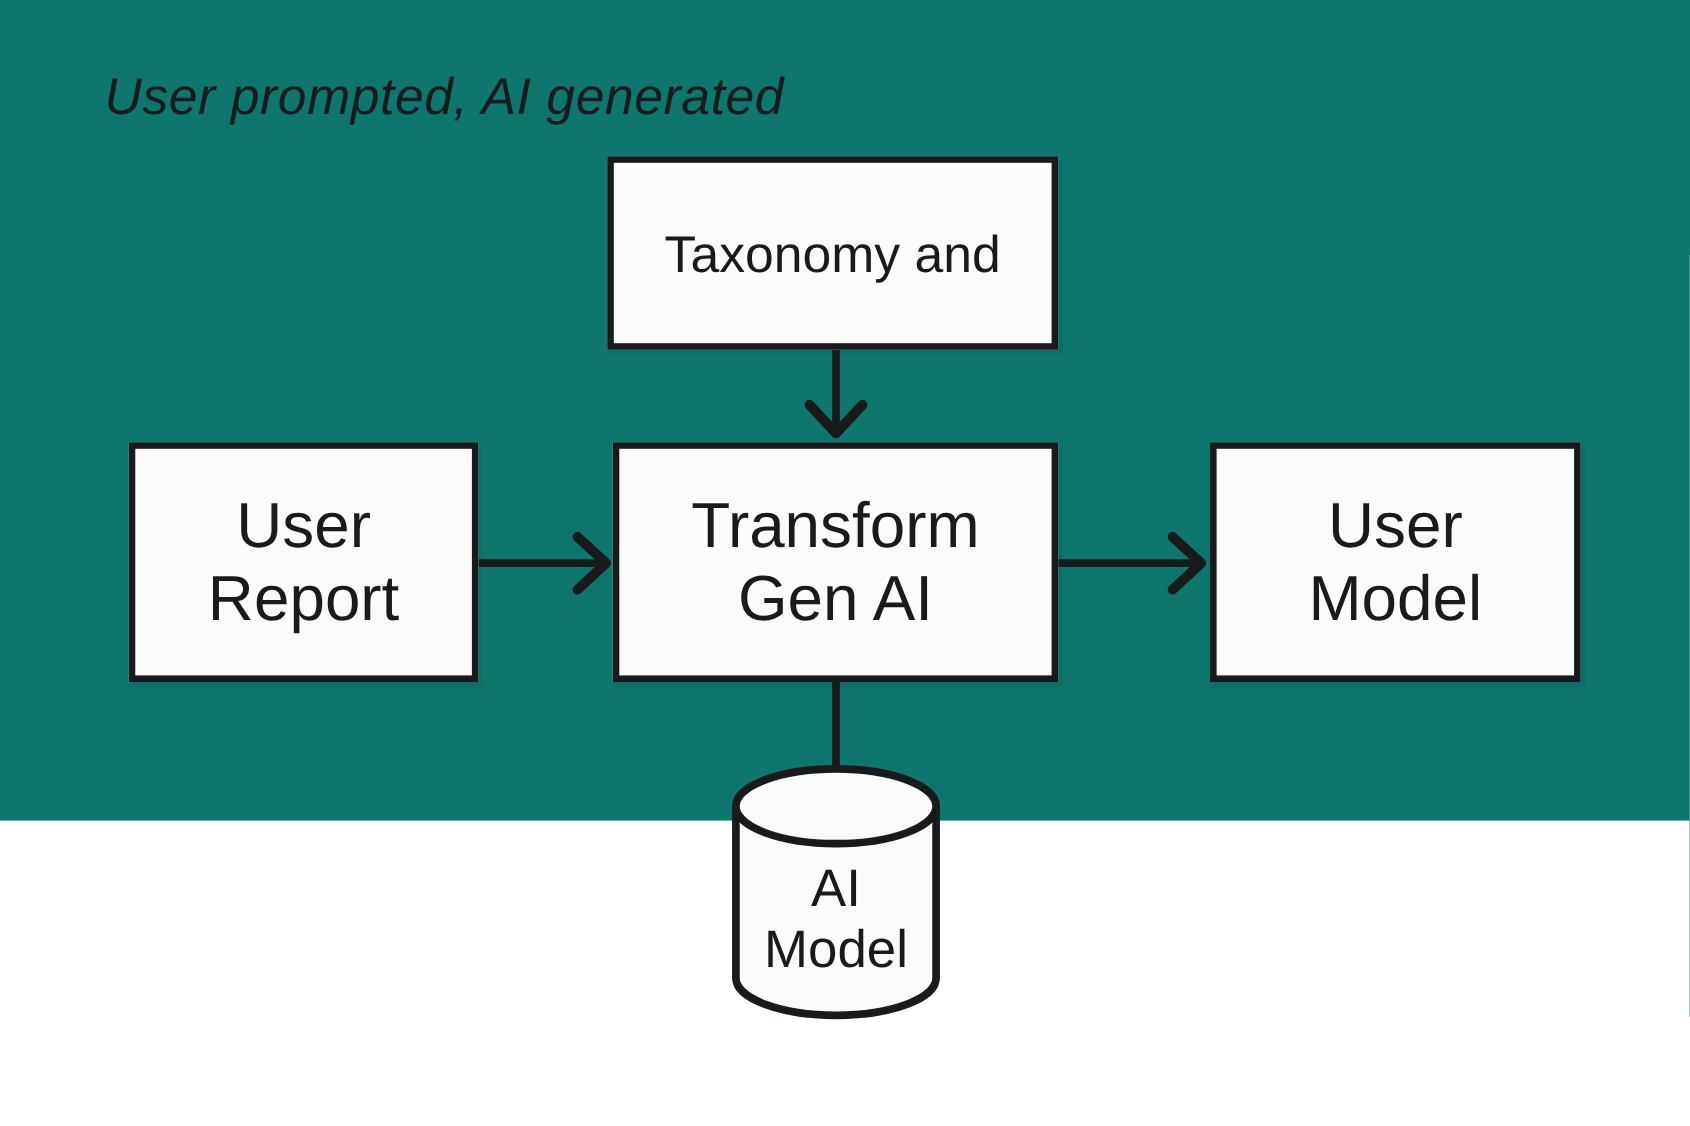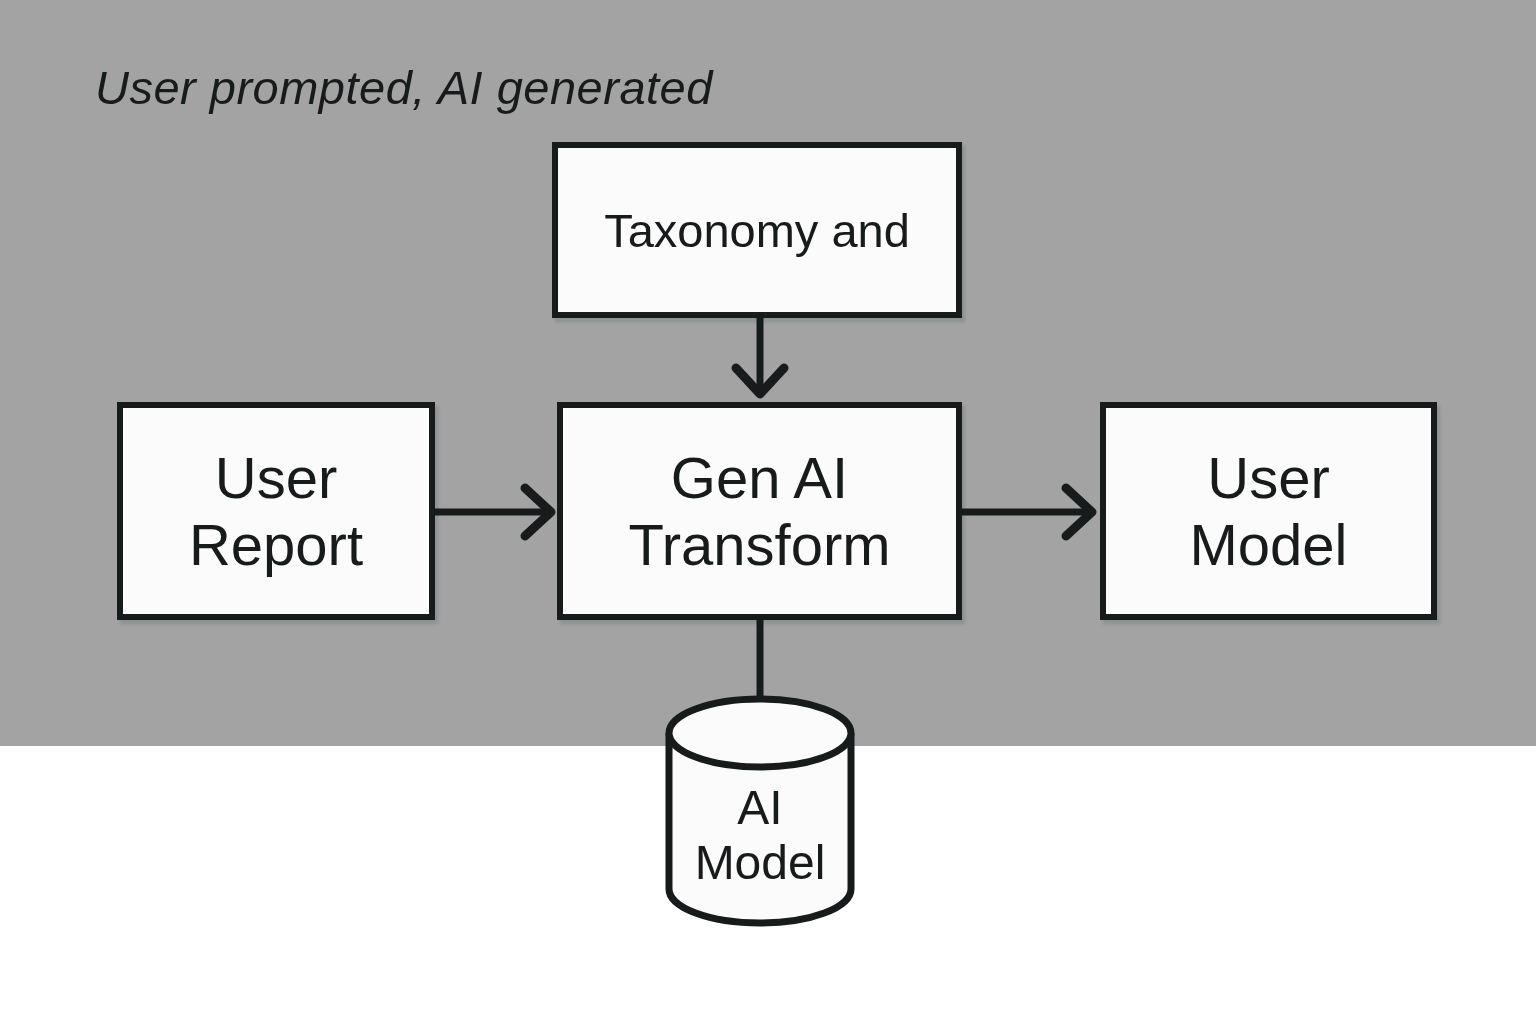--- a/index.html
+++ b/index.html
@@ -9,21 +9,21 @@
   body {
     width: 1536px;
     height: 1024px;
     overflow: hidden;
     font-family: "Liberation Sans", sans-serif;
   }
   .stage {
     position: relative;
     width: 1536px;
     height: 746px;
-    background: #a3a3a3;
+    background: #0f766e;
   }
   .diagram-title {
     position: absolute;
     left: 95px;
     top: 60px;
     font-size: 47px;
     font-style: italic;
     font-weight: 500;
     color: #181b1c;
     letter-spacing: 0.5px;
@@ -147,22 +147,22 @@
   <div class="node node-taxonomy">
     <span>Taxonomy and</span>
   </div>
 
   <div class="node node-user-query">
     <span>User</span>
     <span>Report</span>
   </div>
 
   <div class="node node-gen-ai">
+    <span>Transform</span>
     <span>Gen AI</span>
-    <span>Transform</span>
   </div>
 
   <div class="node node-user-report">
     <span>User</span>
     <span>Model</span>
   </div>
 
 </div>
 
 </body></html>

